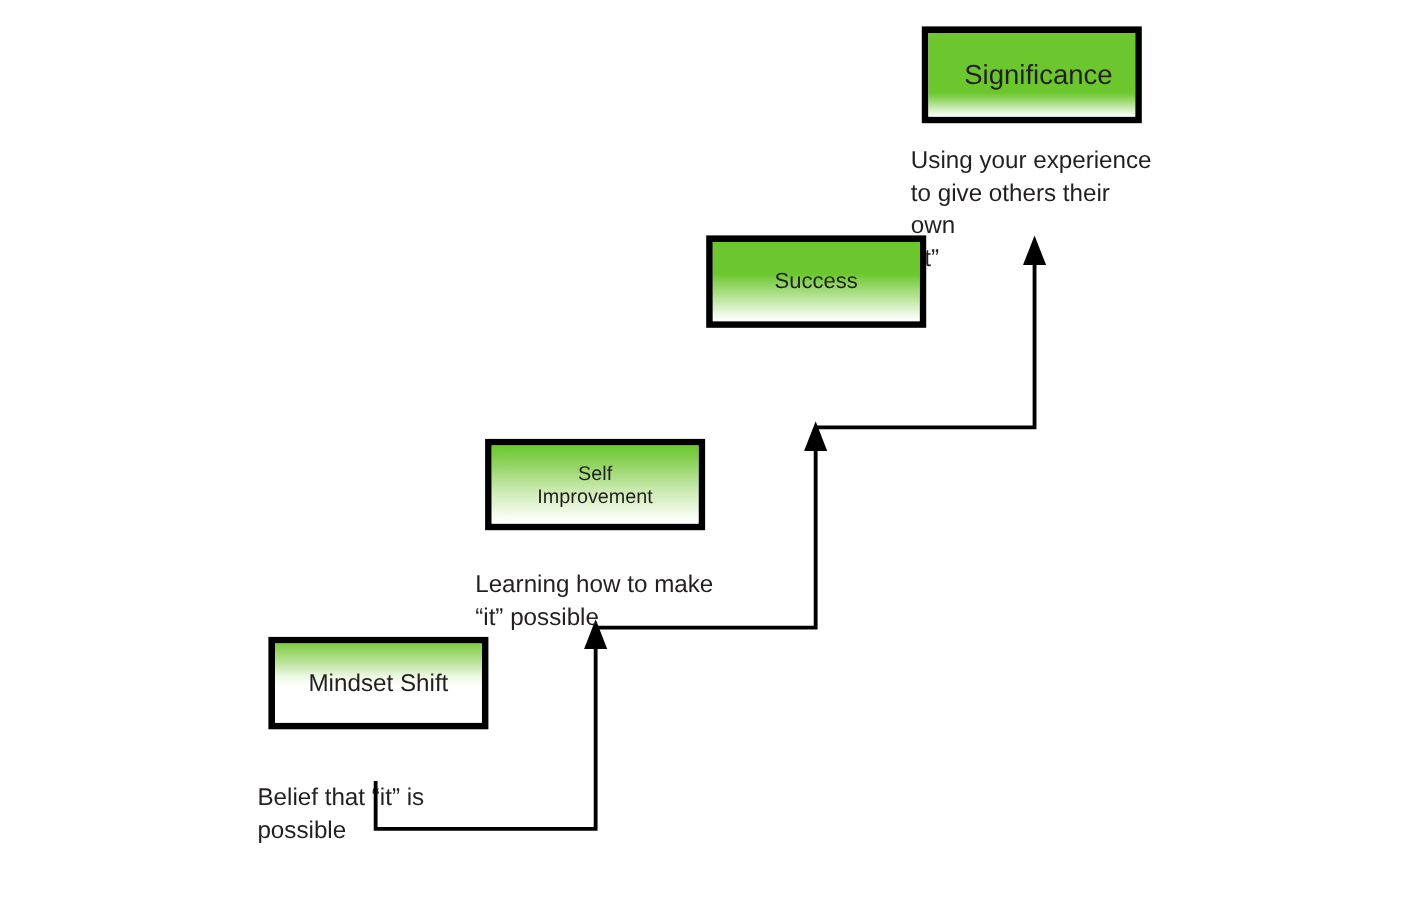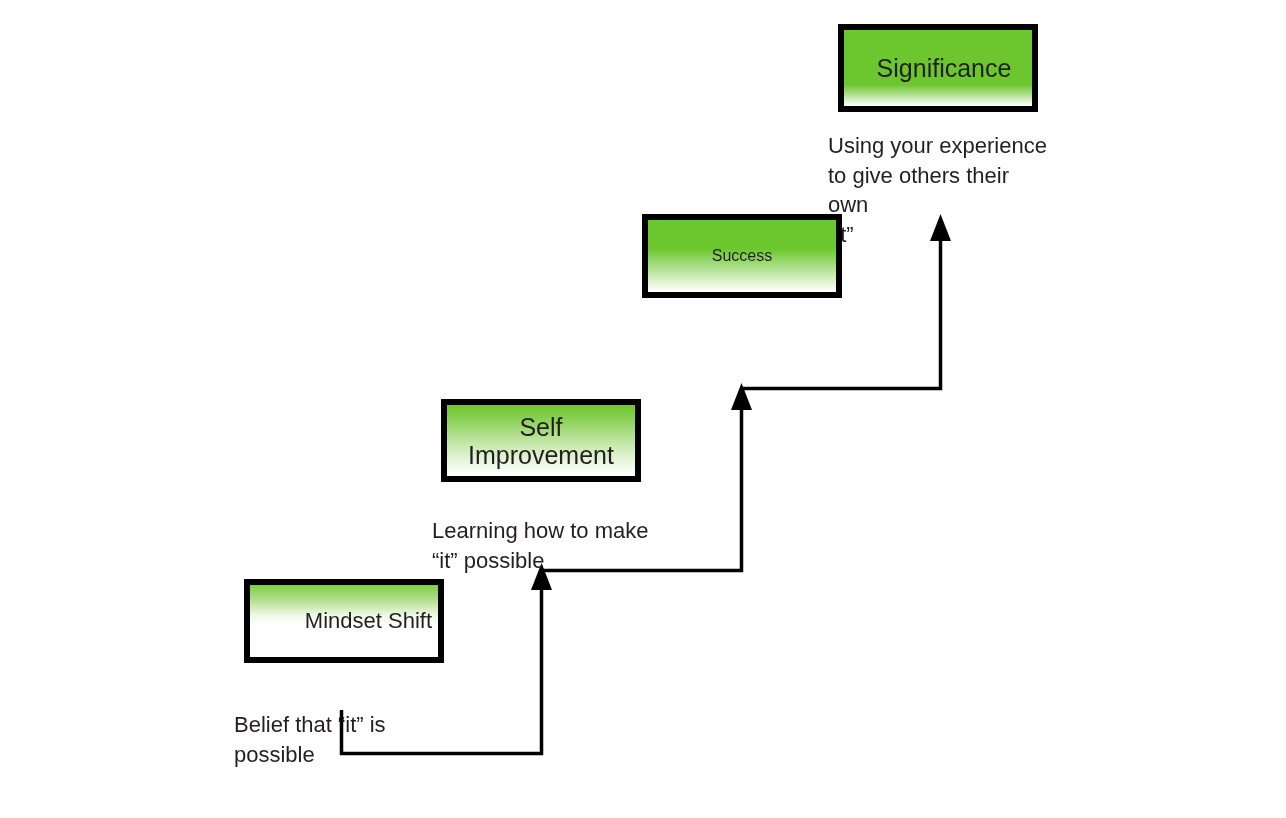--- a/index.html
+++ b/index.html
@@ -52,32 +52,32 @@
     background: linear-gradient(to bottom, #6CC72F 0%, #6CC72F 72%, #ffffff 100%);
   }
   #box-significance .step-label { font-size: 25px; margin-left: 12px; }
 
   #box-success {
     left: 642px; top: 214px; width: 200px; height: 84px;
   }
   #box-success .fill {
     background: linear-gradient(to bottom, #6CC72F 0%, #6CC72F 40%, #f4fbee 94%, #ffffff 100%);
   }
-  #box-success .step-label { font-size: 16px; }
+  #box-success .step-label { font-size: 20px; }
 
   #box-self-improvement {
     left: 441px; top: 399px; width: 200px; height: 83px;
   }
   #box-self-improvement .fill {
     background: linear-gradient(to bottom, #6CC72F 0%, #86d052 18%, #c7e8ab 55%, #f6fcf1 90%, #ffffff 100%);
   }
-  #box-self-improvement .step-label { font-size: 25px; }
+  #box-self-improvement .step-label { font-size: 18px; }
 
   #box-mindset-shift {
-    left: 244px; top: 579px; width: 200px; height: 84px; justify-content: flex-end;
+    left: 244px; top: 579px; width: 200px; height: 84px;
   }
   #box-mindset-shift .fill {
     background: linear-gradient(to bottom, #7ECD45 0%, #b6e193 22%, #eef9e5 42%, #ffffff 55%, #ffffff 100%);
   }
   #box-mindset-shift .step-label { font-size: 22px; }
 
   
   .caption {
     position: absolute;
     text-align: left;

